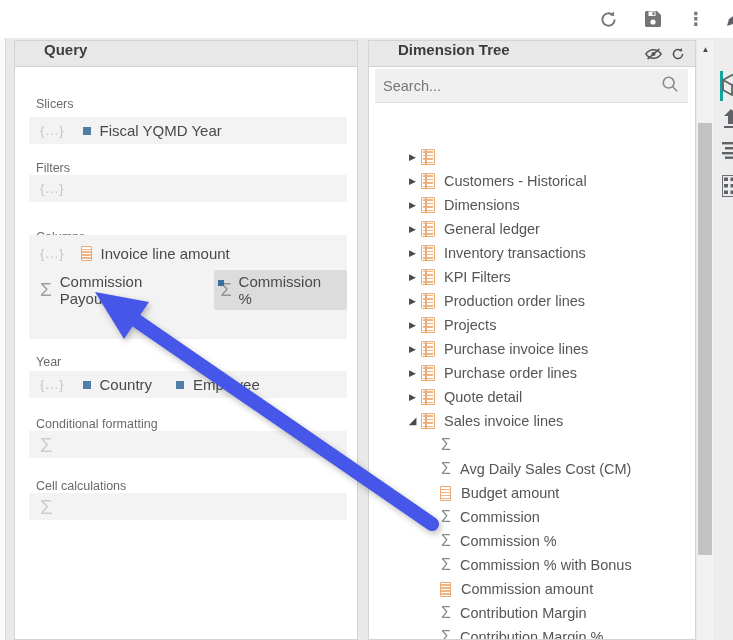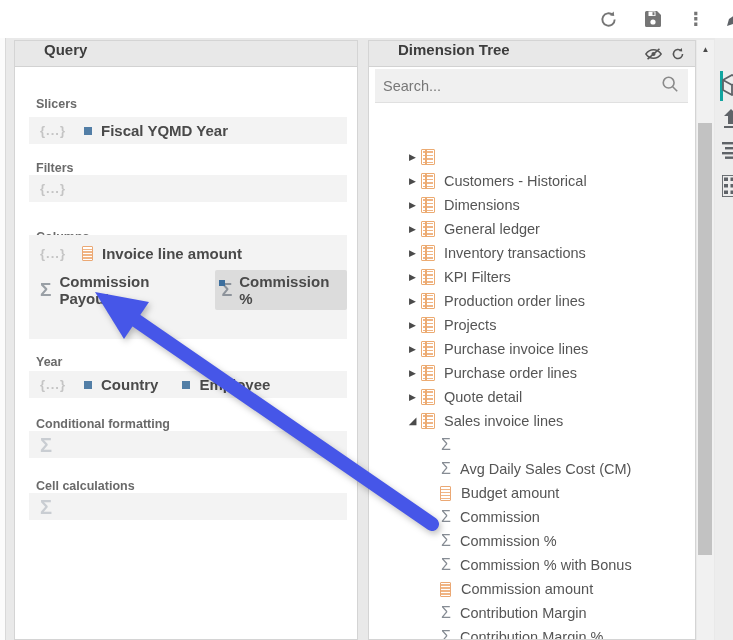--- a/index.html
+++ b/index.html
@@ -21,21 +21,21 @@
   .left-strip{position:absolute;left:0;top:38px;width:5px;height:602px;background:#fbfbfb;border-right:1px solid #d8d8d8;}
   
   .panel{position:absolute;background:#fff;border:1px solid #d4d4d4;box-sizing:border-box;}
   .panel-header{height:25px;background:#e8e8e8;border-bottom:1px solid #d2d2d2;
     display:flex;font-size:15px;font-weight:bold;color:#3d3d3d;}
   .panel-header .ph-title{padding-left:29px;}
   .ph-actions{margin-left:auto;display:flex;align-items:center;gap:9px;padding-right:10px;}
   .ph-actions svg{display:block;}
   
   #queryPanel{left:14px;top:40px;width:344px;height:600px;}
-  .q-body{position:relative;width:100%;height:485px;font-weight:bold;}
+  .q-body{position:relative;width:100%;height:485px;}
   .qlabel{position:absolute;left:21px;font-size:12.5px;color:#6a6a6a;}
   .qrow{position:absolute;left:14px;right:10px;height:27px;background:#f3f3f3;
     display:flex;align-items:center;font-size:15px;color:#4a4a4a;}
   .braces{color:#c4c4c4;font-size:13px;margin:0 0 0 11px;letter-spacing:1px;}
   .bluesq{display:inline-block;width:8px;height:8px;background:#527ea6;margin:0 9px 0 18px;flex:none;}
   .docicon{display:inline-block;width:11px;height:15px;border:1.5px solid #eba874;border-radius:1px;
     margin:0 9px 0 16px;flex:none;box-sizing:border-box;
     background:repeating-linear-gradient(to bottom,#fff 0 1.5px,#f0b585 1.5px 3px);}
   .sigma{color:#9aa0a6;font-size:19px;margin:0 8px 0 11px;line-height:1;}
   .sigma-light{color:#c9cdd2;font-size:20px;margin-left:11px;line-height:1;}

